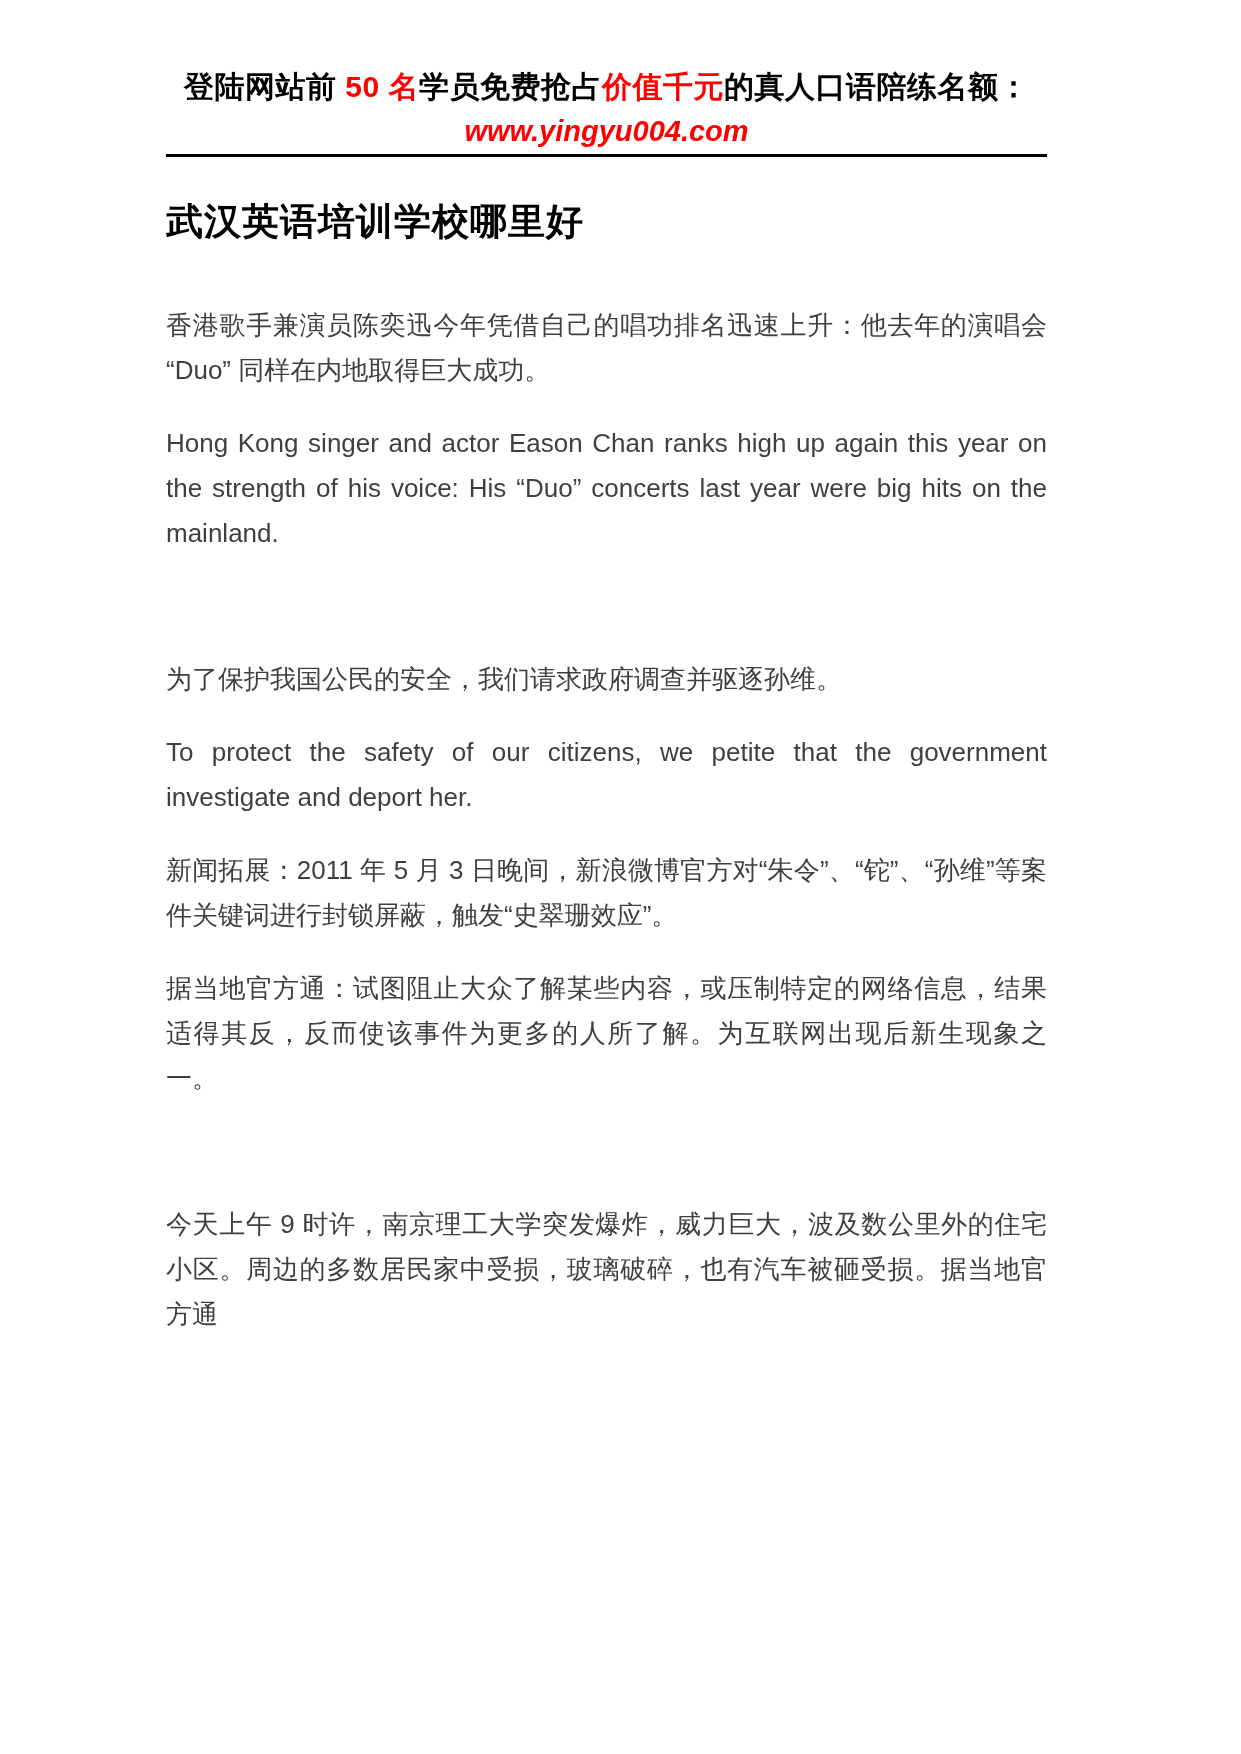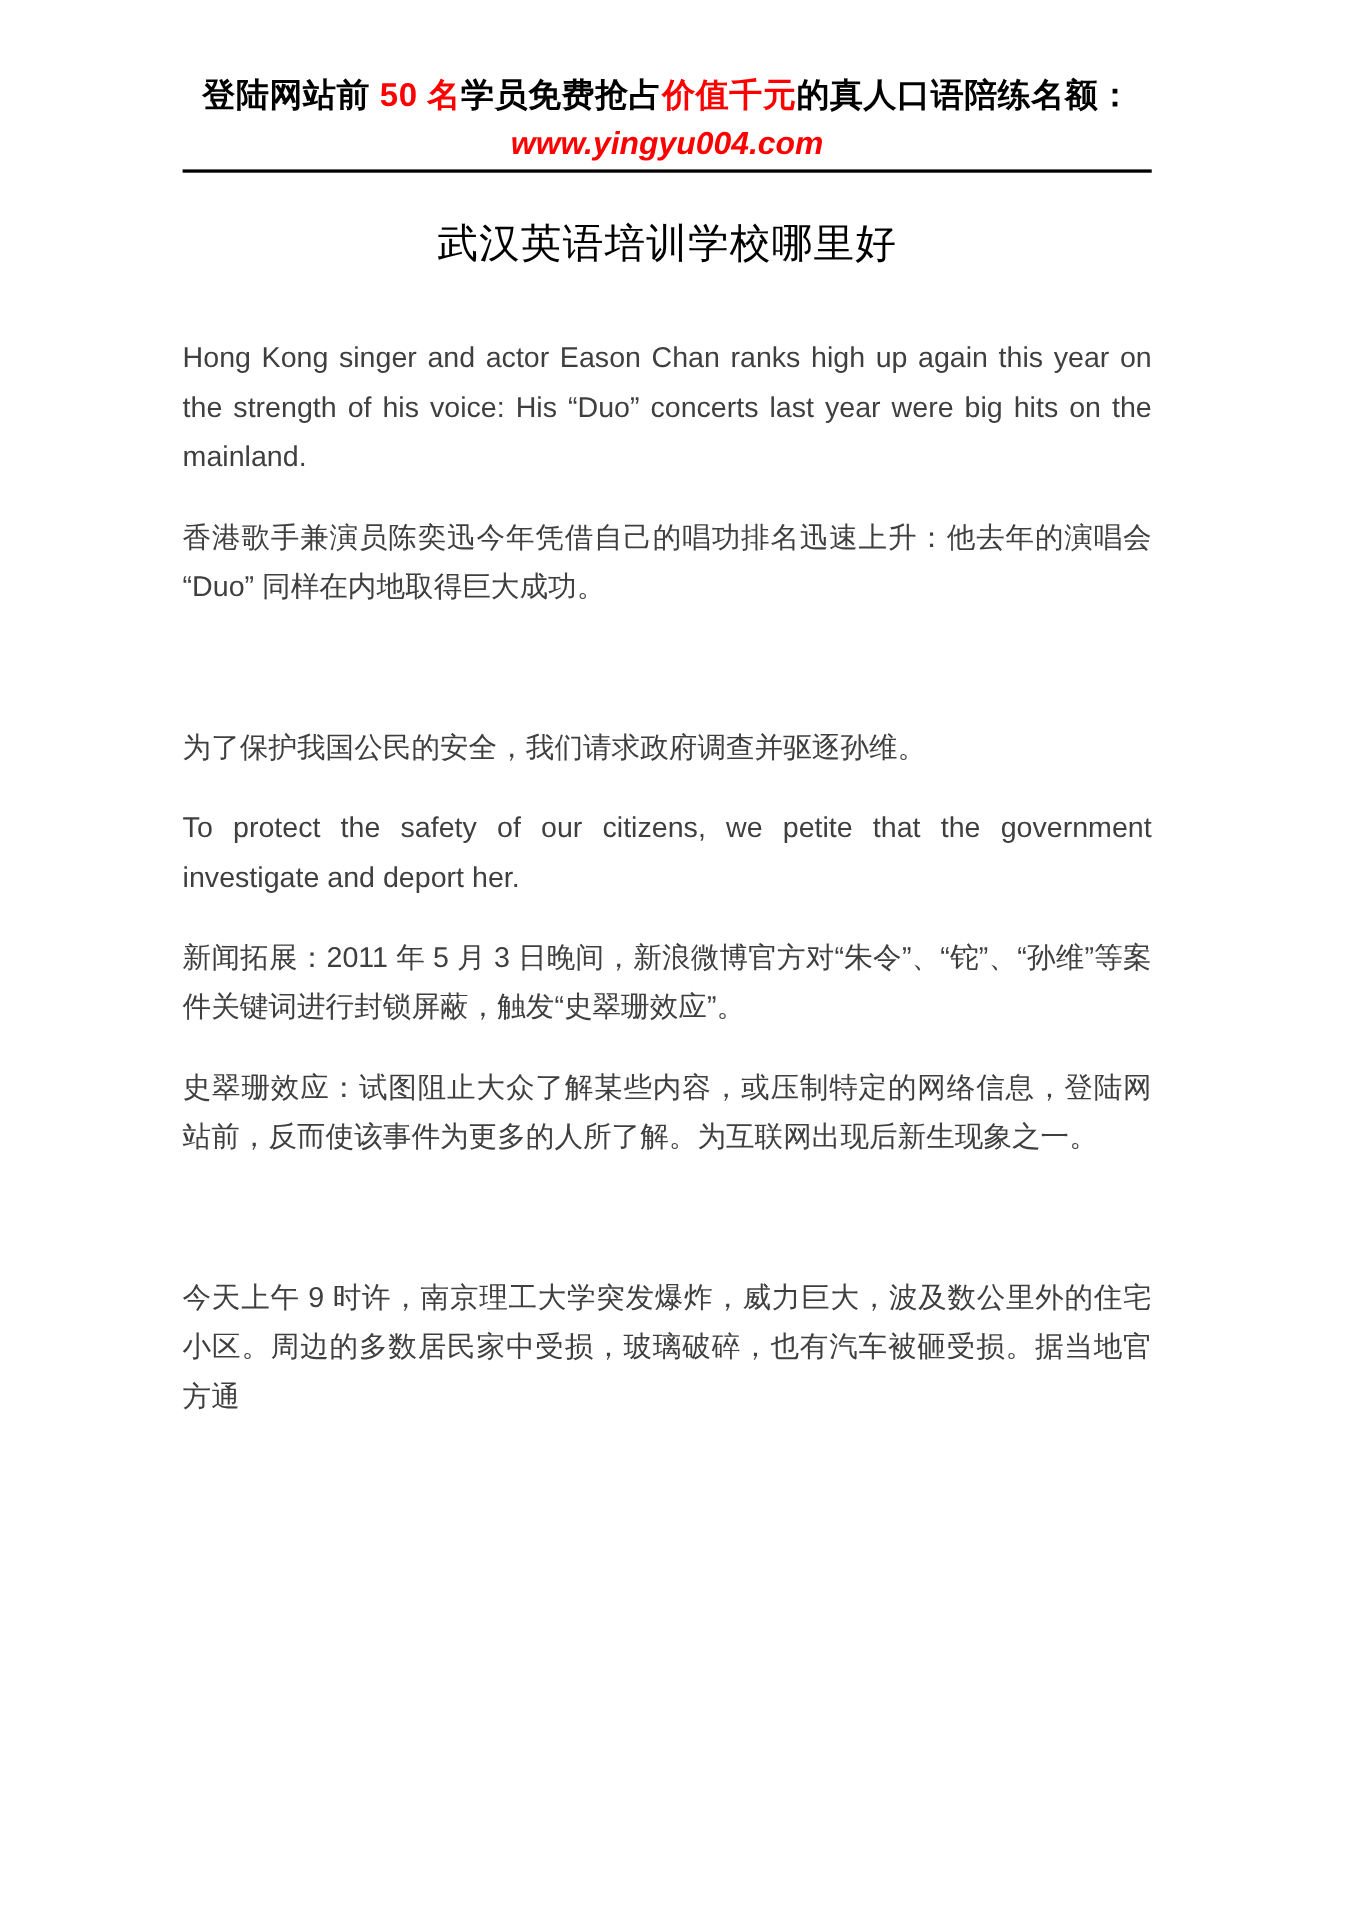--- a/index.html
+++ b/index.html
@@ -41,24 +41,23 @@
     font-style: italic;
   }
   .header-rule {
     margin-top: 4px;
     border-bottom: 3px solid var(--rule-black, #000000);
     width: 100%;
   }
   
   h1.doc-title {
     margin: 40px 0 56px 0;
-    text-align: center;
     font-size: 37px;
     line-height: 50px;
-    font-weight: normal;
+    font-weight: bold;
     color: var(--text-black, #000000);
     letter-spacing: 1px;
   }
   
   .body-text { color: var(--text-body, #3f3f3f); }
   p.para {
     font-size: 26px;
     line-height: 45px;
     margin: 0 0 28px 0;
     text-align: justify;
@@ -81,24 +80,24 @@
     <div class="promo-line">
       <span class="c-black">登陆网站前 </span><span class="c-red">50 名</span><span class="c-black">学员免费抢占</span><span class="c-red">价值千元</span><span class="c-black">的真人口语陪练名额：</span>
     </div>
     <a class="promo-url" href="#">www.yingyu004.com</a>
     <div class="header-rule"></div>
   </header>
 
   <h1 class="doc-title">武汉英语培训学校哪里好</h1>
 
   <div class="body-text">
+    <p class="para zh">香港歌手兼演员陈奕迅今年凭借自己的唱功排名迅速上升：他去年的演唱会 “Duo” 同样在内地取得巨大成功。</p>
     <p class="para en">Hong Kong singer and actor Eason Chan ranks high up again this year on the strength of his voice: His “Duo” concerts last year were big hits on the mainland.</p>
-    <p class="para zh">香港歌手兼演员陈奕迅今年凭借自己的唱功排名迅速上升：他去年的演唱会 “Duo” 同样在内地取得巨大成功。</p>
     <p class="para spacer"></p>
     <p class="para zh">为了保护我国公民的安全，我们请求政府调查并驱逐孙维。</p>
     <p class="para en">To protect the safety of our citizens, we petite that the government investigate and deport her.</p>
     <p class="para zh">新闻拓展：2011 年 5 月 3 日晚间，新浪微博官方对“朱令”、“铊”、“孙维”等案件关键词进行封锁屏蔽，触发“史翠珊效应”。</p>
-    <p class="para zh">史翠珊效应：试图阻止大众了解某些内容，或压制特定的网络信息，登陆网站前，反而使该事件为更多的人所了解。为互联网出现后新生现象之一。</p>
+    <p class="para zh">据当地官方通：试图阻止大众了解某些内容，或压制特定的网络信息，结果适得其反，反而使该事件为更多的人所了解。为互联网出现后新生现象之一。</p>
     <p class="para spacer"></p>
     <p class="para zh">今天上午 9 时许，南京理工大学突发爆炸，威力巨大，波及数公里外的住宅小区。周边的多数居民家中受损，玻璃破碎，也有汽车被砸受损。据当地官方通</p>
   </div>
 
 </div>
 
 </body></html>

